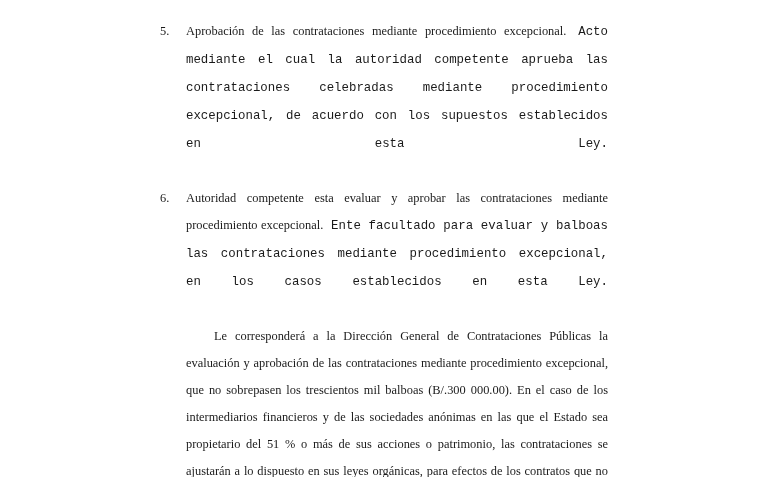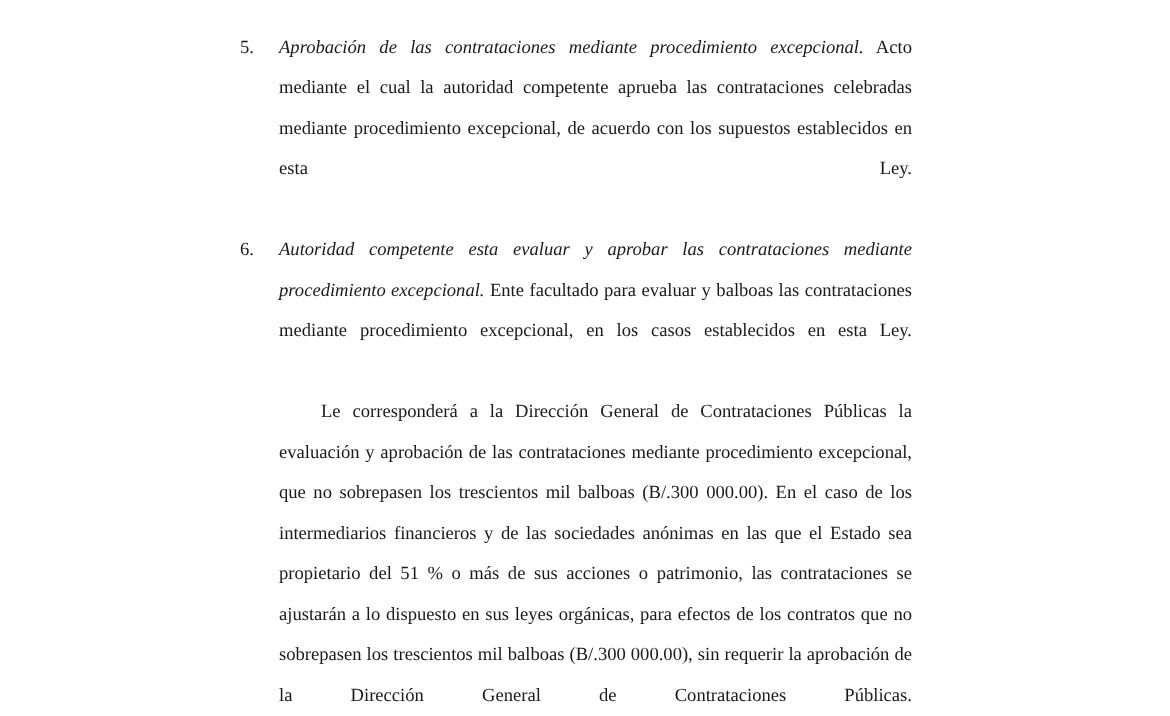--- a/index.html
+++ b/index.html
@@ -57,24 +57,24 @@
     margin: 0 0 0 26px;
     font-size: 12.4px;
     line-height: 27px;
     text-align: justify;
     text-justify: inter-word;
     text-indent: 28px;
     hyphens: none;
   }
 
   .term {
-    font-style: italic;
   }
   .run {
     font-style: normal;
+    font-family: Liberation Mono, monospace;
   }
 
   
   .numitem .itembody::after,
   .para::after {
     content: "";
     display: inline-block;
     width: 100%;
   }
 </style>

